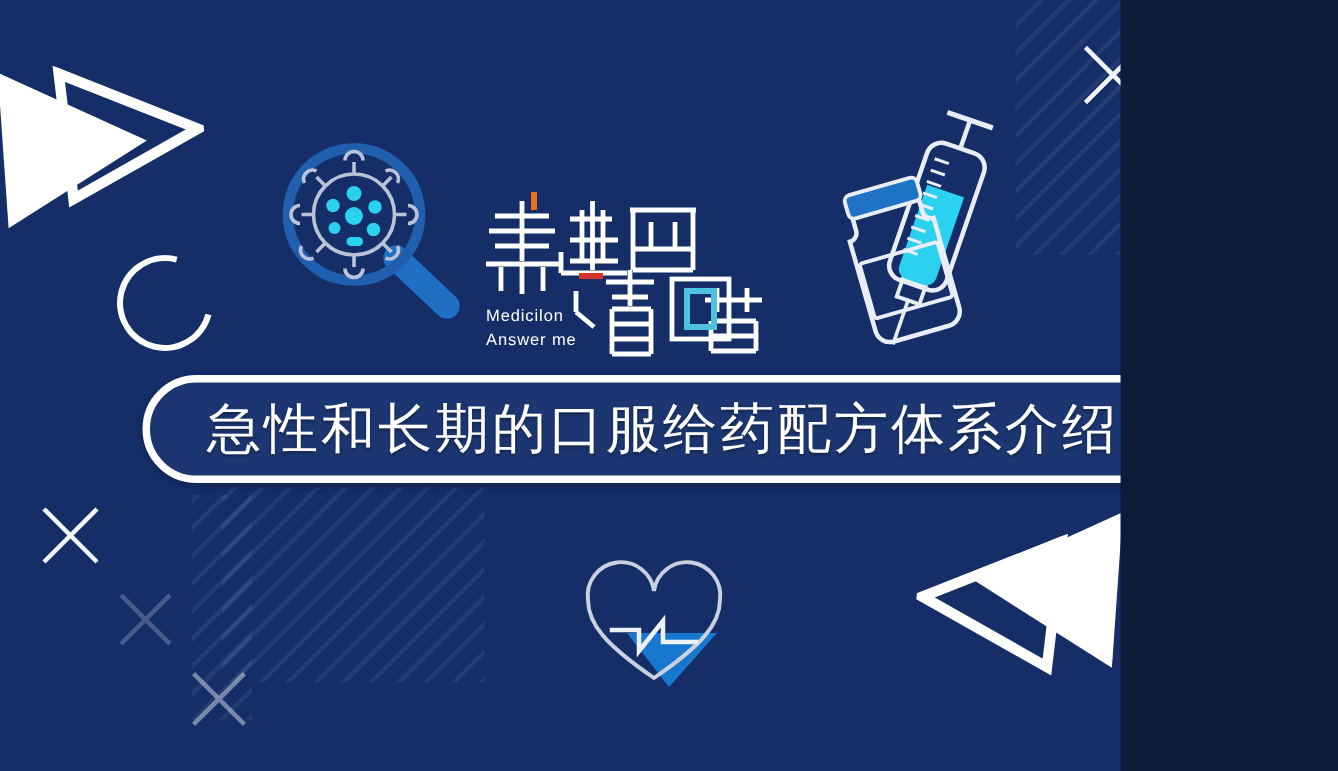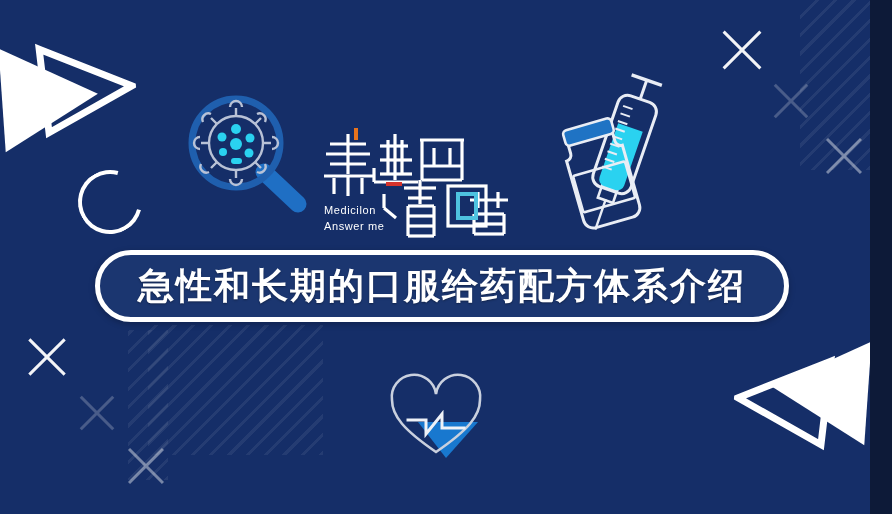--- a/index.html
+++ b/index.html
@@ -2,21 +2,21 @@
 <html><head>
 <meta charset="utf-8">
 <style>
   html, body {
     margin: 0;
     padding: 0;
     background: #0d1a38;
   }
   #banner {
     position: relative;
-    width: 870px;
+    width: 747px;
     height: 514px;
     overflow: hidden;
     background: #152e68;
     font-family: "Liberation Sans", sans-serif;
     user-select: none;
   }
 
   
   .stripes {
     position: absolute;
@@ -124,21 +124,21 @@
     border-radius: 40px;
     background: #1b3670;
     display: flex;
     align-items: center;
     justify-content: center;
     box-shadow: 0 2px 6px rgba(0,0,0,0.25);
   }
   #title-text {
     color: #ffffff;
     font-size: 36px;
-    font-weight: bold;
+    font-weight: normal;
     letter-spacing: 2px;
     line-height: 1;
     white-space: nowrap;
     text-shadow: 0 1px 2px rgba(0,0,0,0.35);
   }
 </style>
 </head>
 <body>
 
 <div id="banner">

